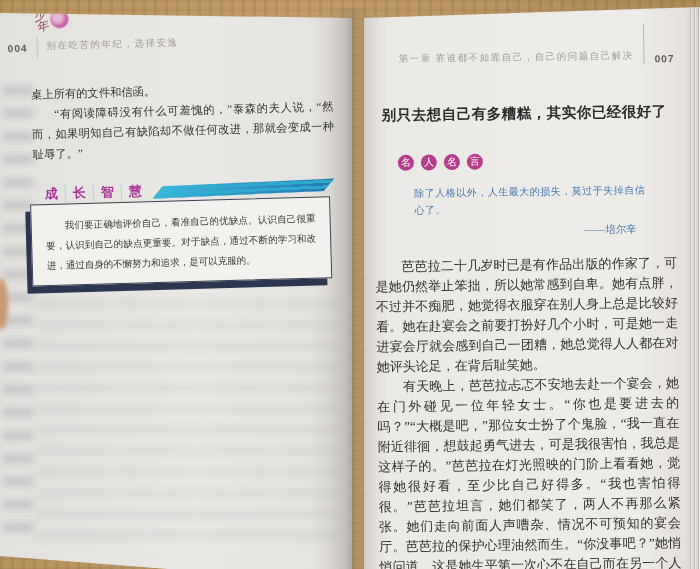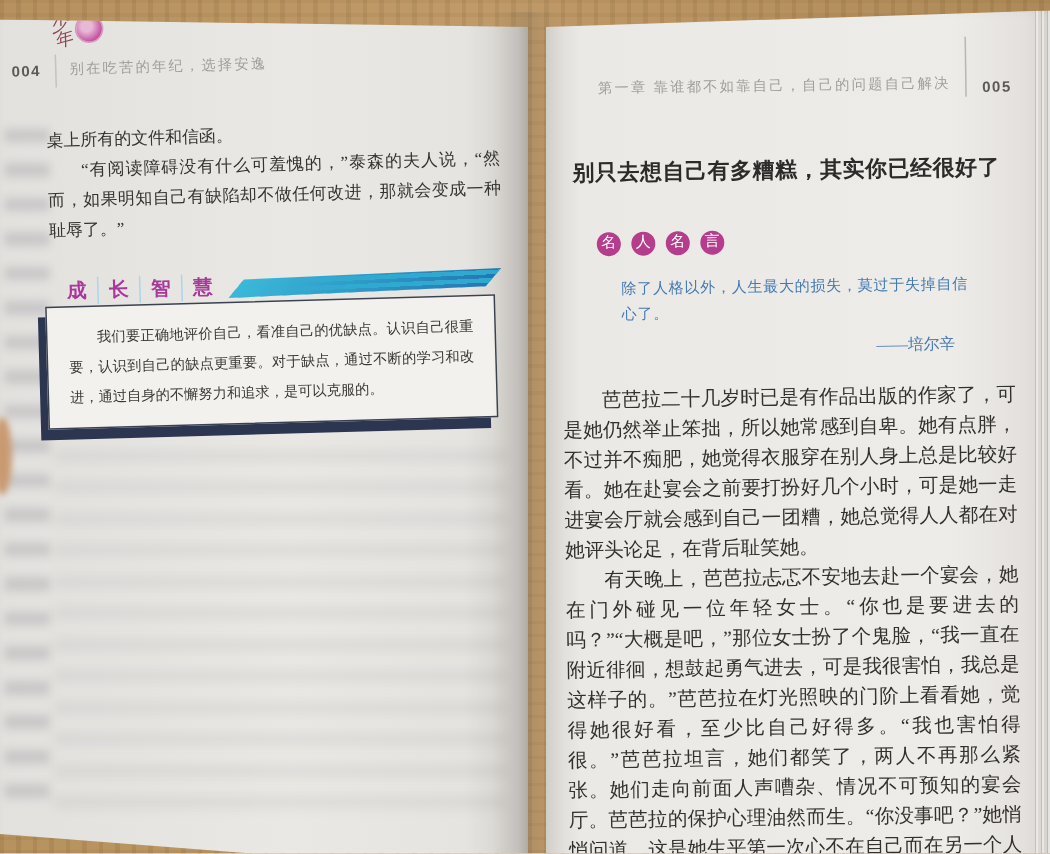--- a/index.html
+++ b/index.html
@@ -161,21 +161,21 @@
         </div>
       </div>
     </div>
   </div>
 
   <div class="page page-right">
     <div class="content">
       <div class="pr-header">
         <span class="running-title">第一章 靠谁都不如靠自己，自己的问题自己解决</span>
         <span class="vdiv-r"></span>
-        <span class="page-num">005</span>
+        <span class="page-num">007</span>
       </div>
 
       <div class="article-title">别只去想自己有多糟糕，其实你已经很好了</div>
 
       <div class="quote-badges">
         <span class="circle">名</span>
         <span class="circle">人</span>
         <span class="circle">名</span>
         <span class="circle">言</span>
       </div>

